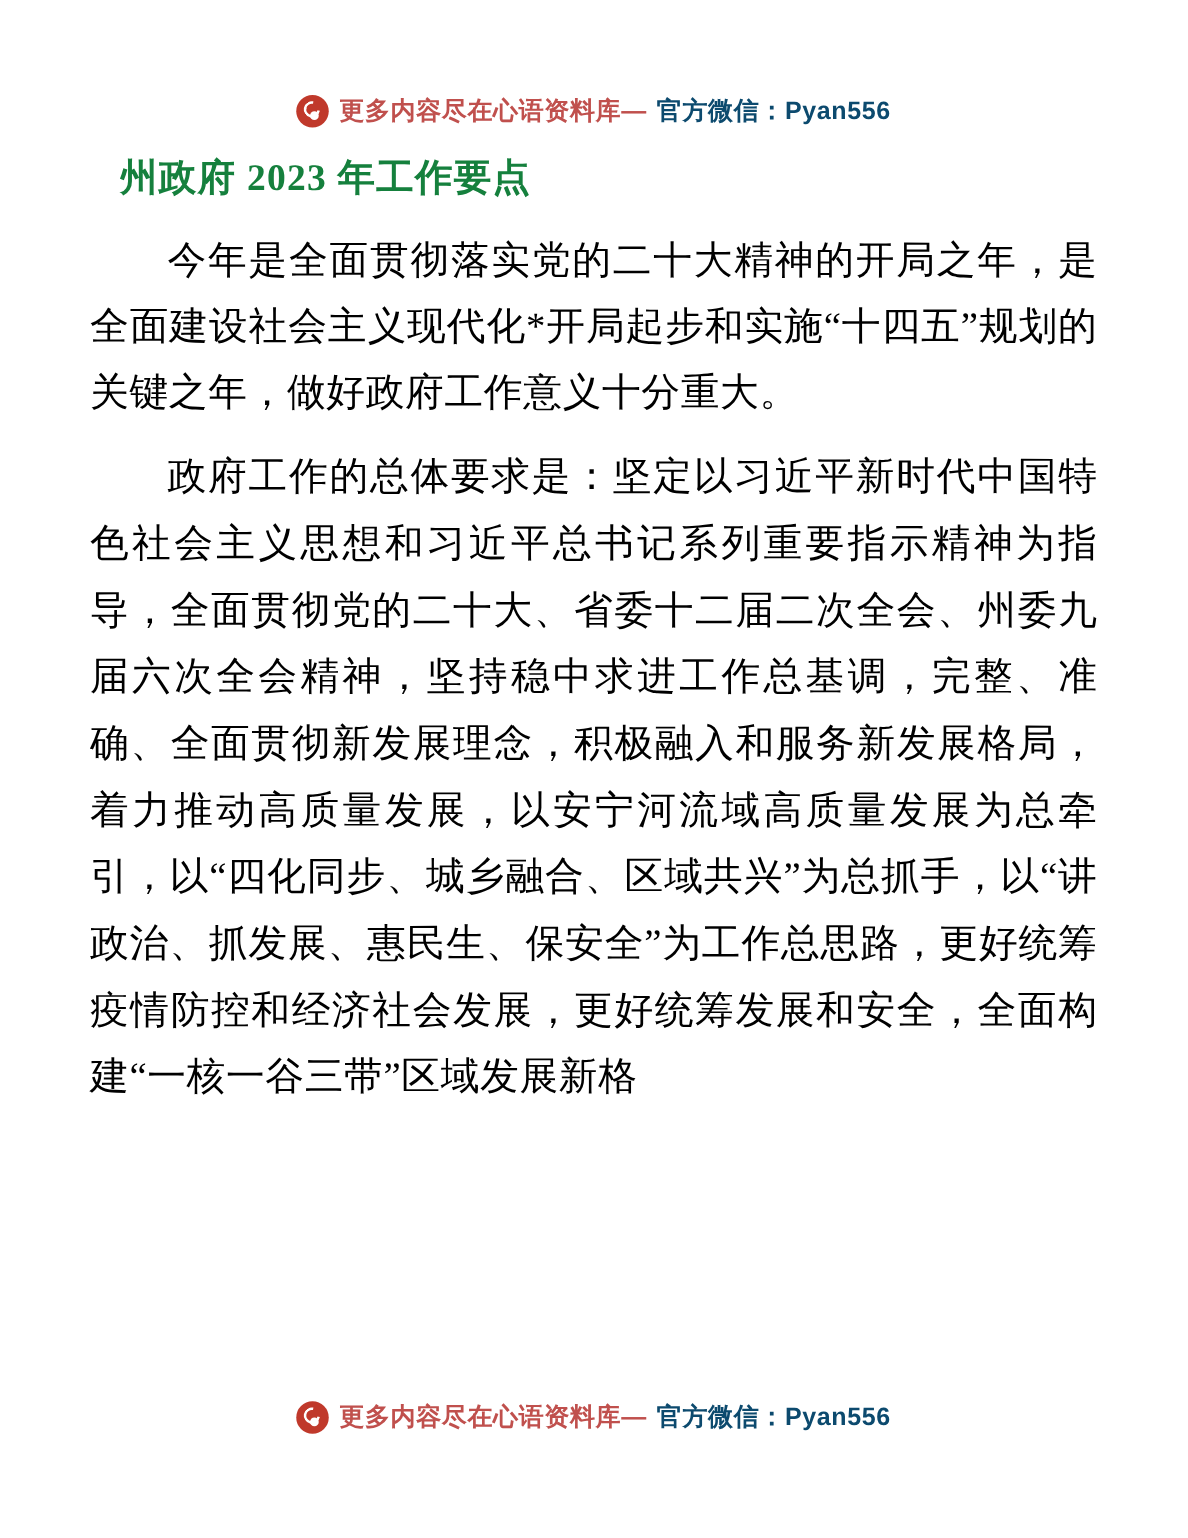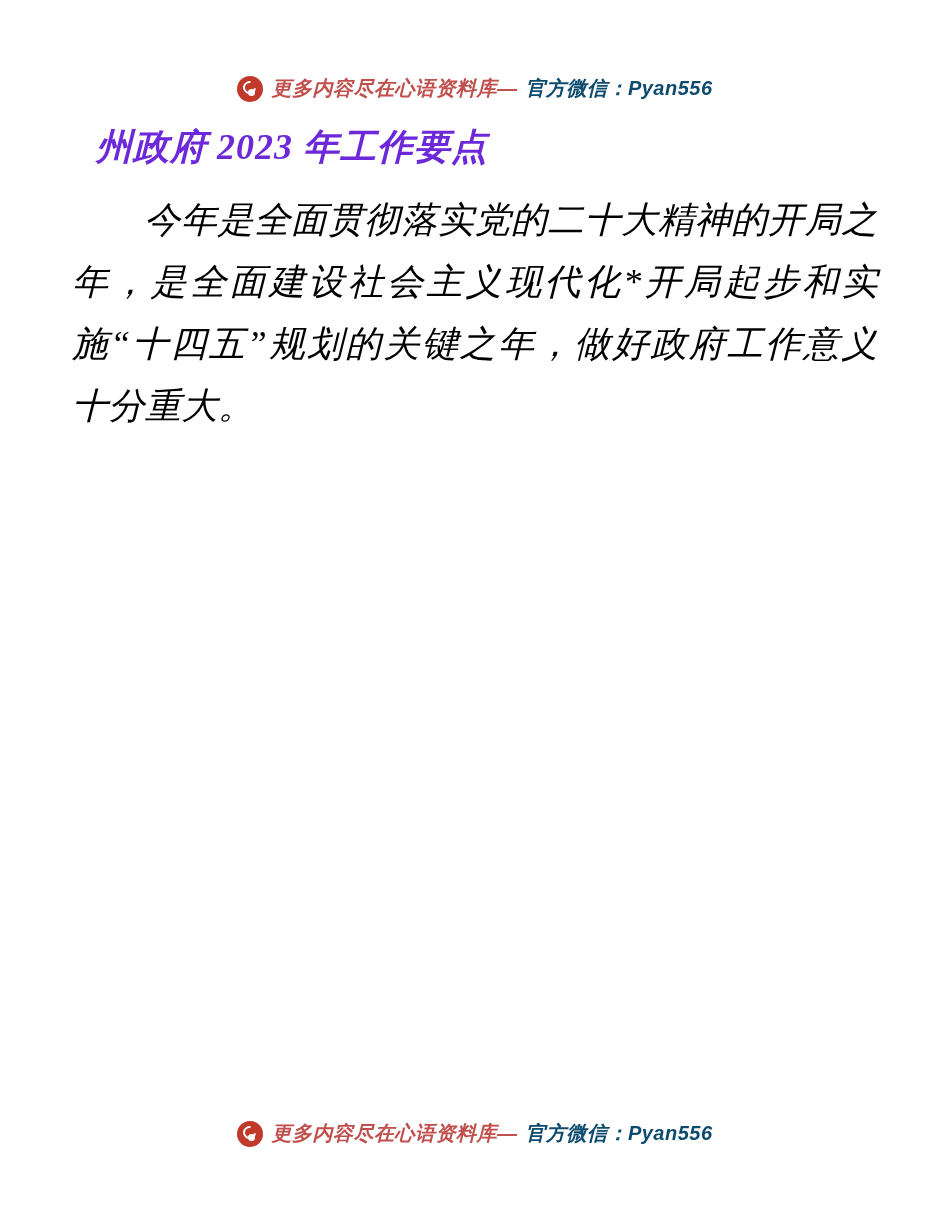--- a/index.html
+++ b/index.html
@@ -13,21 +13,20 @@
     font-family: "Liberation Serif", "DejaVu Serif", serif;
     overflow: hidden;
   }
 
   .page {
     position: relative;
     width: 950px;
     height: 1230px;
     box-sizing: border-box;
     padding: 0 72px;
-    font-style: italic;
   }
 
   
   .watermark {
     display: flex;
     align-items: center;
     justify-content: center;
     gap: 8px;
     width: 100%;
     color: #c0504d;
@@ -83,30 +82,30 @@
   .wm-text-sub  { color: #0c4a6e; font-weight: bold; }
 
   
   .doc-body {
     position: absolute;
     left: 72px;
     top: 120px;
     width: 806px;
   }
   .doc-title {
-    font-size: 36px;
+    font-size: 30px;
     line-height: 1.55;
-    color: #6d28d9;
+    color: #15803d;
     margin: 0 0 14px 0;
     padding-left: 24px;
     font-family: "Liberation Serif", "DejaVu Serif", serif;
     letter-spacing: 1px;
   }
   .doc-para {
-    font-size: 36px;
+    font-size: 31px;
     line-height: 1.72;
     color: #000000;
     margin: 0 0 14px 0;
     text-align: justify;
     text-justify: inter-ideograph;
     text-indent: 2em;
     letter-spacing: 0.5px;
     word-break: break-all;
   }
 </style>
@@ -117,20 +116,21 @@
 
   <div class="watermark top">
     <span class="wm-logo"></span>
     <span class="wm-text-main">更多内容尽在心语资料库—</span>
     <span class="wm-text-sub">官方微信：Pyan556</span>
   </div>
 
   <div class="doc-body">
     <h1 class="doc-title">州政府 2023 年工作要点</h1>
     <p class="doc-para">今年是全面贯彻落实党的二十大精神的开局之年，是全面建设社会主义现代化*开局起步和实施“十四五”规划的关键之年，做好政府工作意义十分重大。</p>
+    <p class="doc-para">政府工作的总体要求是：坚定以习近平新时代中国特色社会主义思想和习近平总书记系列重要指示精神为指导，全面贯彻党的二十大、省委十二届二次全会、州委九届六次全会精神，坚持稳中求进工作总基调，完整、准确、全面贯彻新发展理念，积极融入和服务新发展格局，着力推动高质量发展，以安宁河流域高质量发展为总牵引，以“四化同步、城乡融合、区域共兴”为总抓手，以“讲政治、抓发展、惠民生、保安全”为工作总思路，更好统筹疫情防控和经济社会发展，更好统筹发展和安全，全面构建“一核一谷三带”区域发展新格</p>
   </div>
 
   <div class="watermark bottom">
     <span class="wm-logo"></span>
     <span class="wm-text-main">更多内容尽在心语资料库—</span>
     <span class="wm-text-sub">官方微信：Pyan556</span>
   </div>
 
 </div>
 

